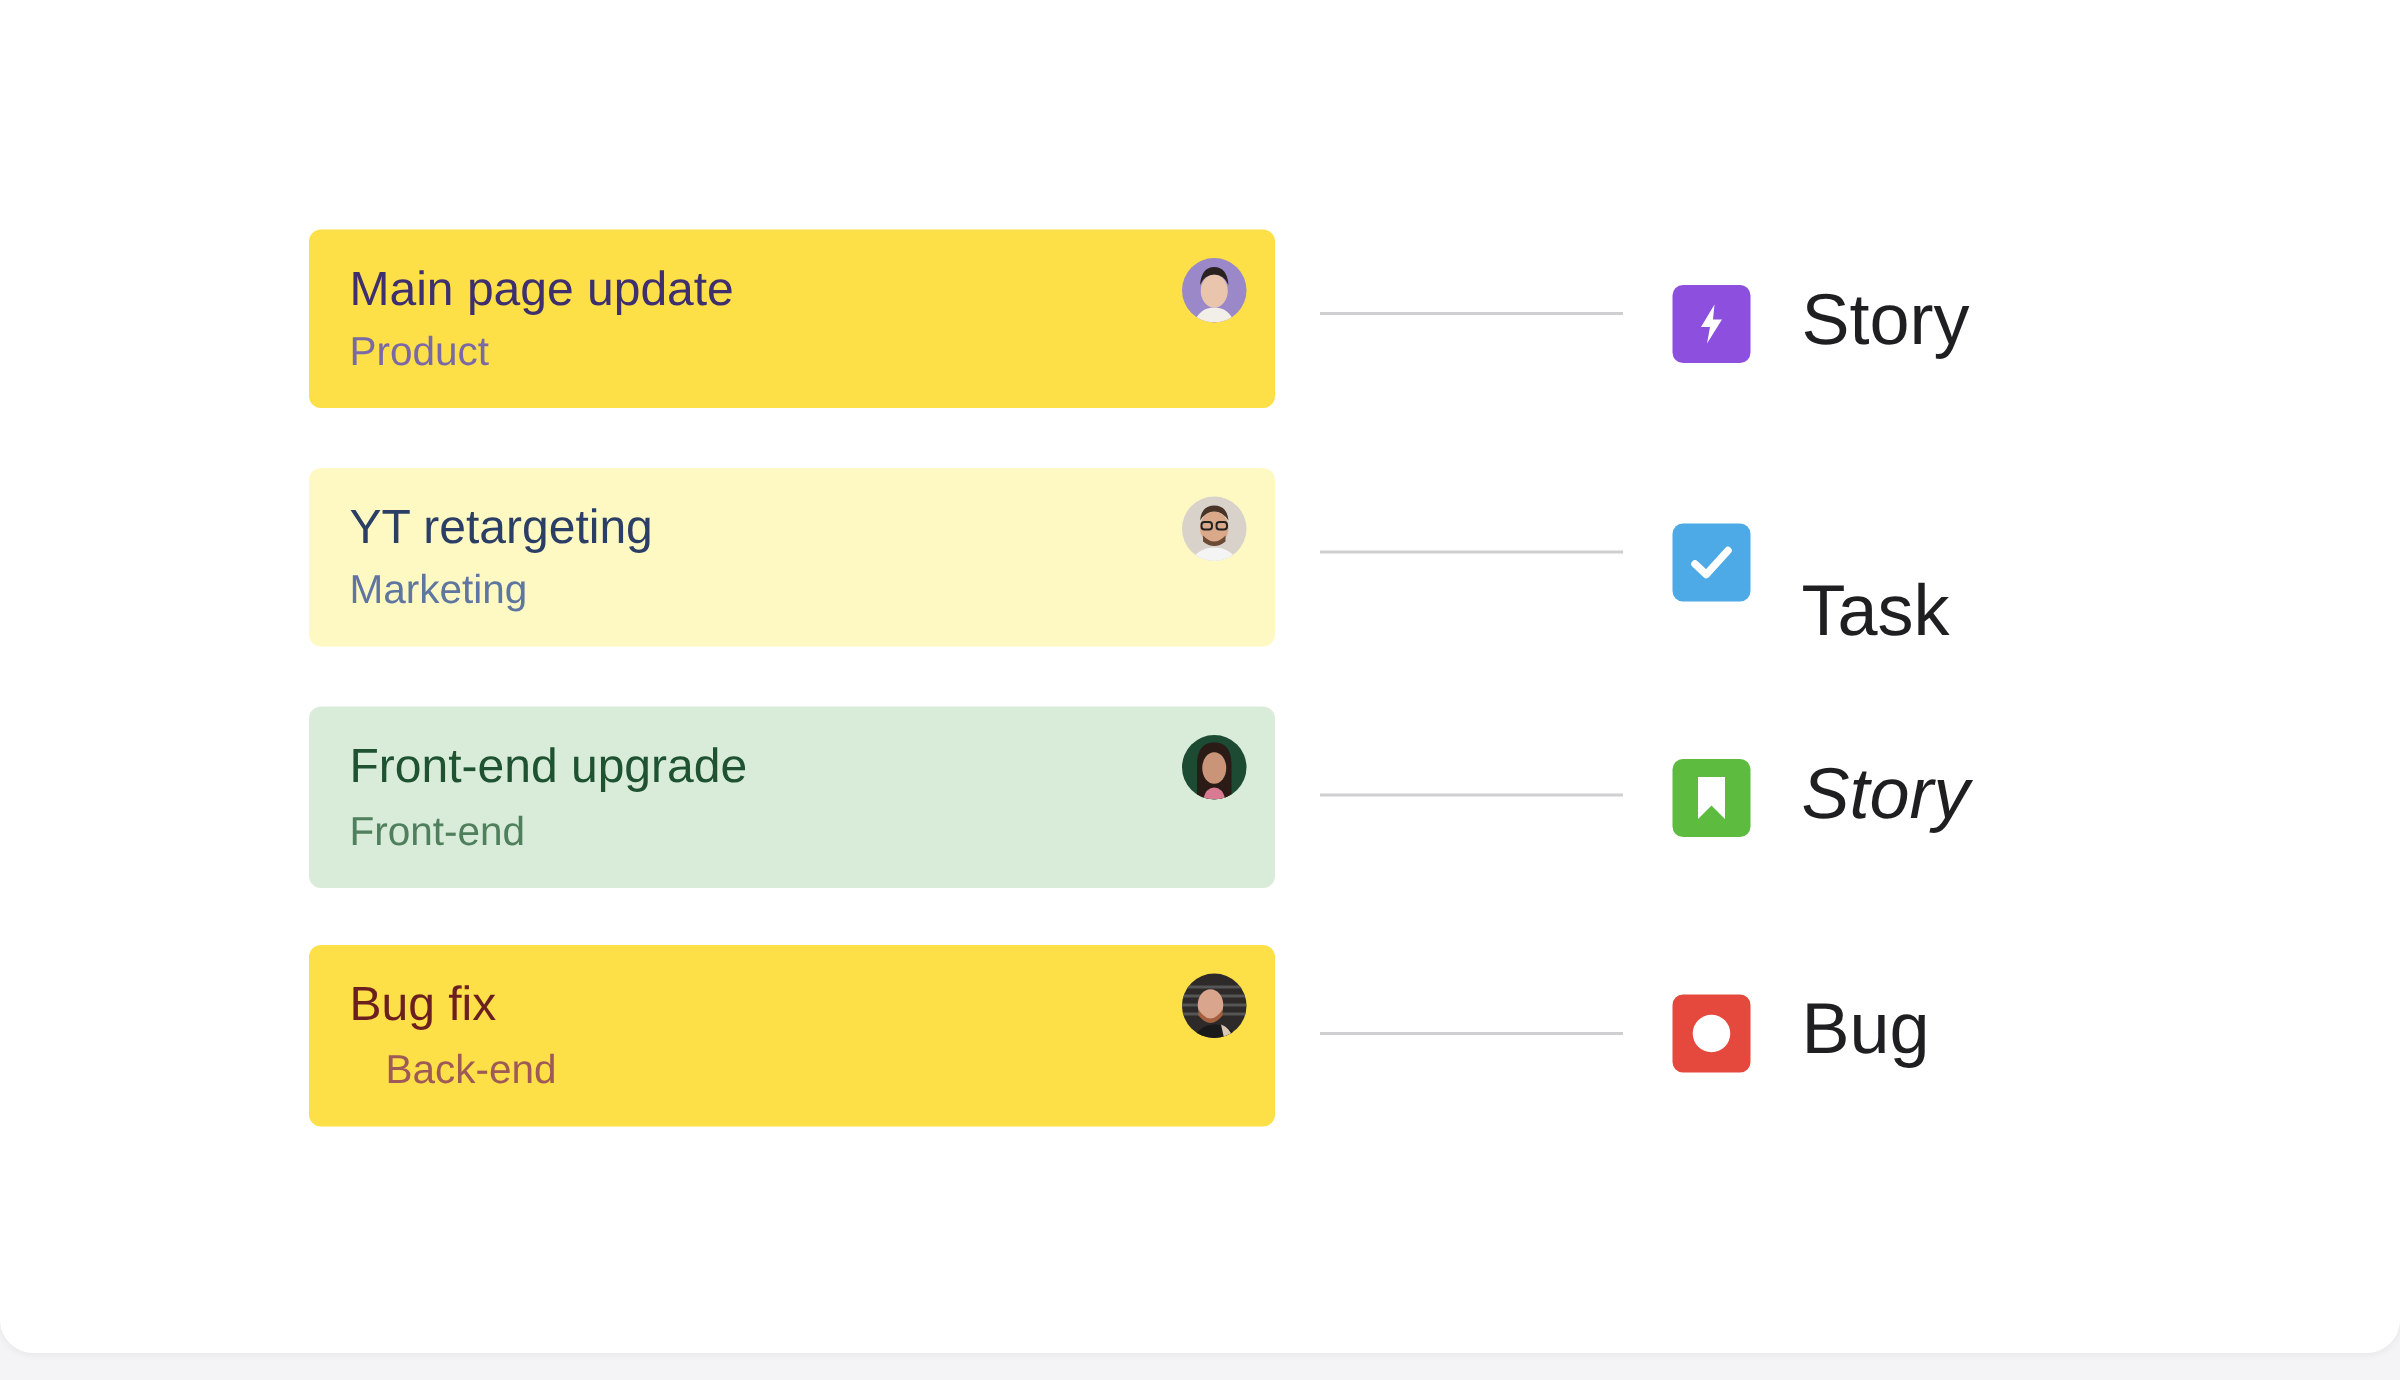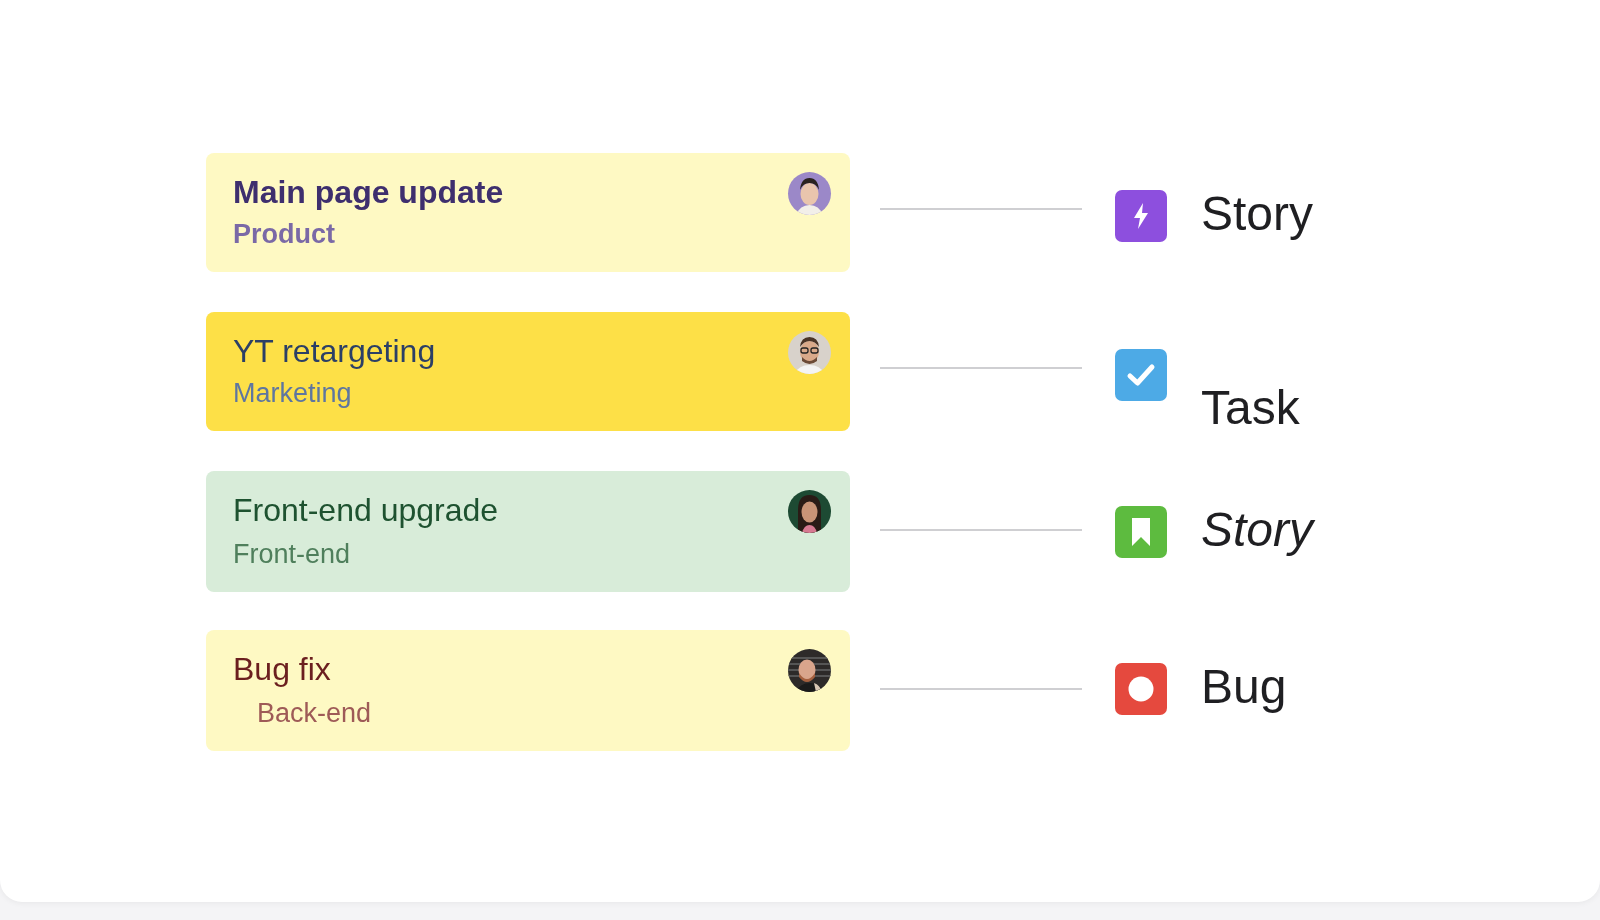--- a/index.html
+++ b/index.html
@@ -35,33 +35,33 @@
   }
   .type-label {
     position:absolute; left:1201px; font-size:48px; line-height:56px; color:#1f1f22;
   }
 </style>
 </head>
 <body>
 
 <div class="frame"></div>
 
-<div class="card" id="card0" style="top:153px;background:#fef9c3;font-weight:bold;">
+<div class="card" id="card0" style="top:153px;background:#fde047;">
   <div class="title" style="color:#3e2f6e;">Main page update</div>
   <div class="sub" style="color:#7a69a6;">Product</div>
   <div class="avatar" style="background:#9b88c8;">
     <svg width="43" height="43" viewBox="0 0 43 43">
       <ellipse cx="21.5" cy="22" rx="9" ry="11" fill="#e9c5ad"></ellipse>
       <path d="M12 18 Q13 6 21.5 6 Q30 6 31 18 Q28 11 21.5 11 Q15 11 12 18Z" fill="#2a2220"></path>
       <path d="M8 43 Q12 33 21.5 33 Q31 33 35 43Z" fill="#f2efe9"></path>
     </svg>
   </div>
 </div>
 
-<div class="card" id="card1" style="top:312px;background:#fde047;">
+<div class="card" id="card1" style="top:312px;background:#fef9c3;">
   <div class="title" style="color:#2b3f66;">YT retargeting</div>
   <div class="sub" style="color:#5e76a0;">Marketing</div>
   <div class="avatar" style="background:#d8d2cb;">
     <svg width="43" height="43" viewBox="0 0 43 43">
       <ellipse cx="21.5" cy="21" rx="9.5" ry="11" fill="#d9a98a"></ellipse>
       <path d="M12 16 Q13 6 21.5 6 Q30 6 31 16 Q27 10 21.5 10 Q16 10 12 16Z" fill="#4a3427"></path>
       <rect x="13" y="17" width="7" height="5" rx="2" fill="none" stroke="#222" stroke-width="1.3"></rect>
       <rect x="23" y="17" width="7" height="5" rx="2" fill="none" stroke="#222" stroke-width="1.3"></rect>
       <path d="M14 26 Q21.5 34 29 26 L29 30 Q21.5 36 14 30Z" fill="#6b4a36"></path>
       <path d="M6 43 Q11 34 21.5 34 Q32 34 37 43Z" fill="#f4f4f4"></path>
@@ -74,21 +74,21 @@
   <div class="sub" style="color:#4f7f5c;top:66px;">Front-end</div>
   <div class="avatar" style="background:#1d4a33;">
     <svg width="43" height="43" viewBox="0 0 43 43">
       <path d="M10 43 L10 20 Q10 5 21.5 5 Q33 5 33 20 L33 43Z" fill="#2a1b16"></path>
       <ellipse cx="21.5" cy="22" rx="8" ry="10.5" fill="#c99477"></ellipse>
       <path d="M14 43 Q16 35 21.5 35 Q27 35 29 43Z" fill="#d77a92"></path>
     </svg>
   </div>
 </div>
 
-<div class="card" id="card3" style="top:630px;height:121px;background:#fef9c3;">
+<div class="card" id="card3" style="top:630px;height:121px;background:#fde047;">
   <div class="title" style="color:#6b1f1f;">Bug fix</div>
   <div class="sub" style="color:#9e5a57;top:66px;margin-left:24px;">Back-end</div>
   <div class="avatar" style="background:#2d2a29;">
     <svg width="43" height="43" viewBox="0 0 43 43">
       <rect x="0" y="8" width="43" height="2" fill="#555"></rect>
       <rect x="0" y="14" width="43" height="2" fill="#555"></rect>
       <rect x="0" y="20" width="43" height="2" fill="#555"></rect>
       <rect x="0" y="26" width="43" height="2" fill="#555"></rect>
       <ellipse cx="19" cy="21" rx="8.5" ry="10.5" fill="#d9a58c"></ellipse>
       <path d="M11 24 Q19 36 27 24 L27 28 Q19 38 11 28Z" fill="#a5603f"></path>

